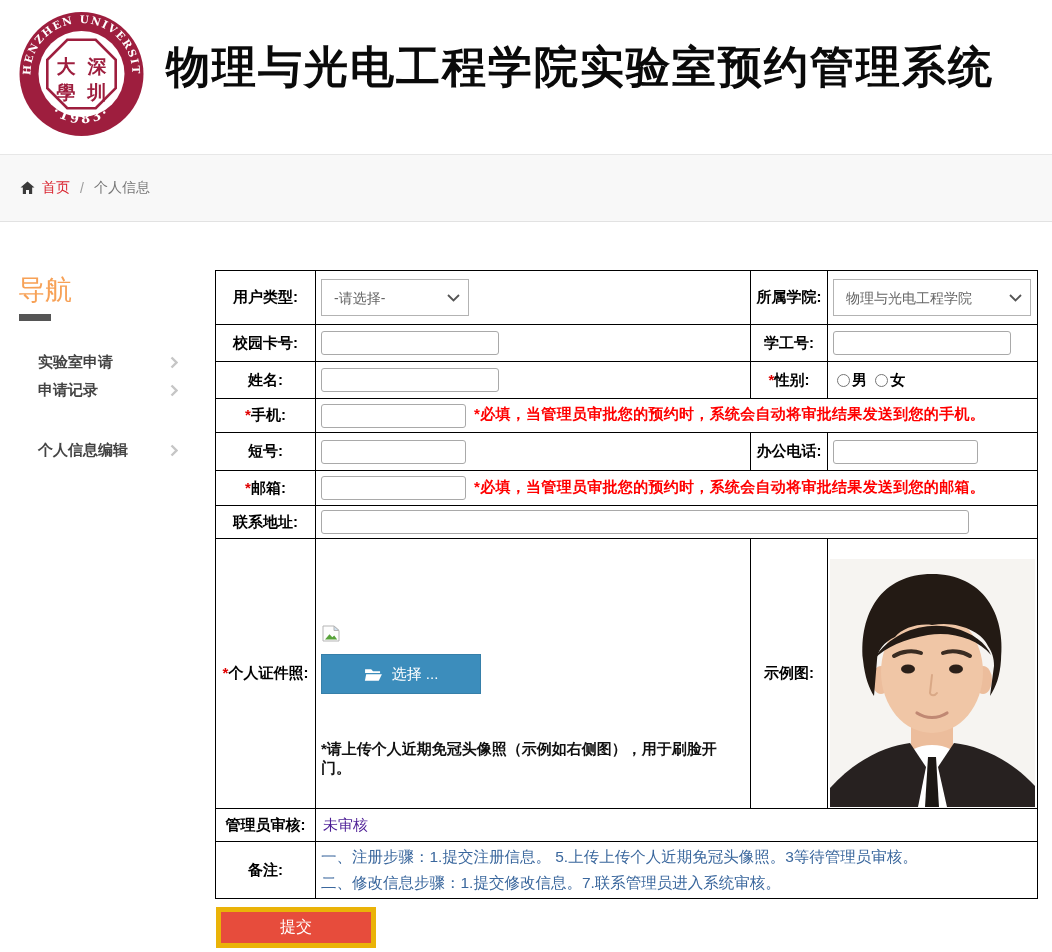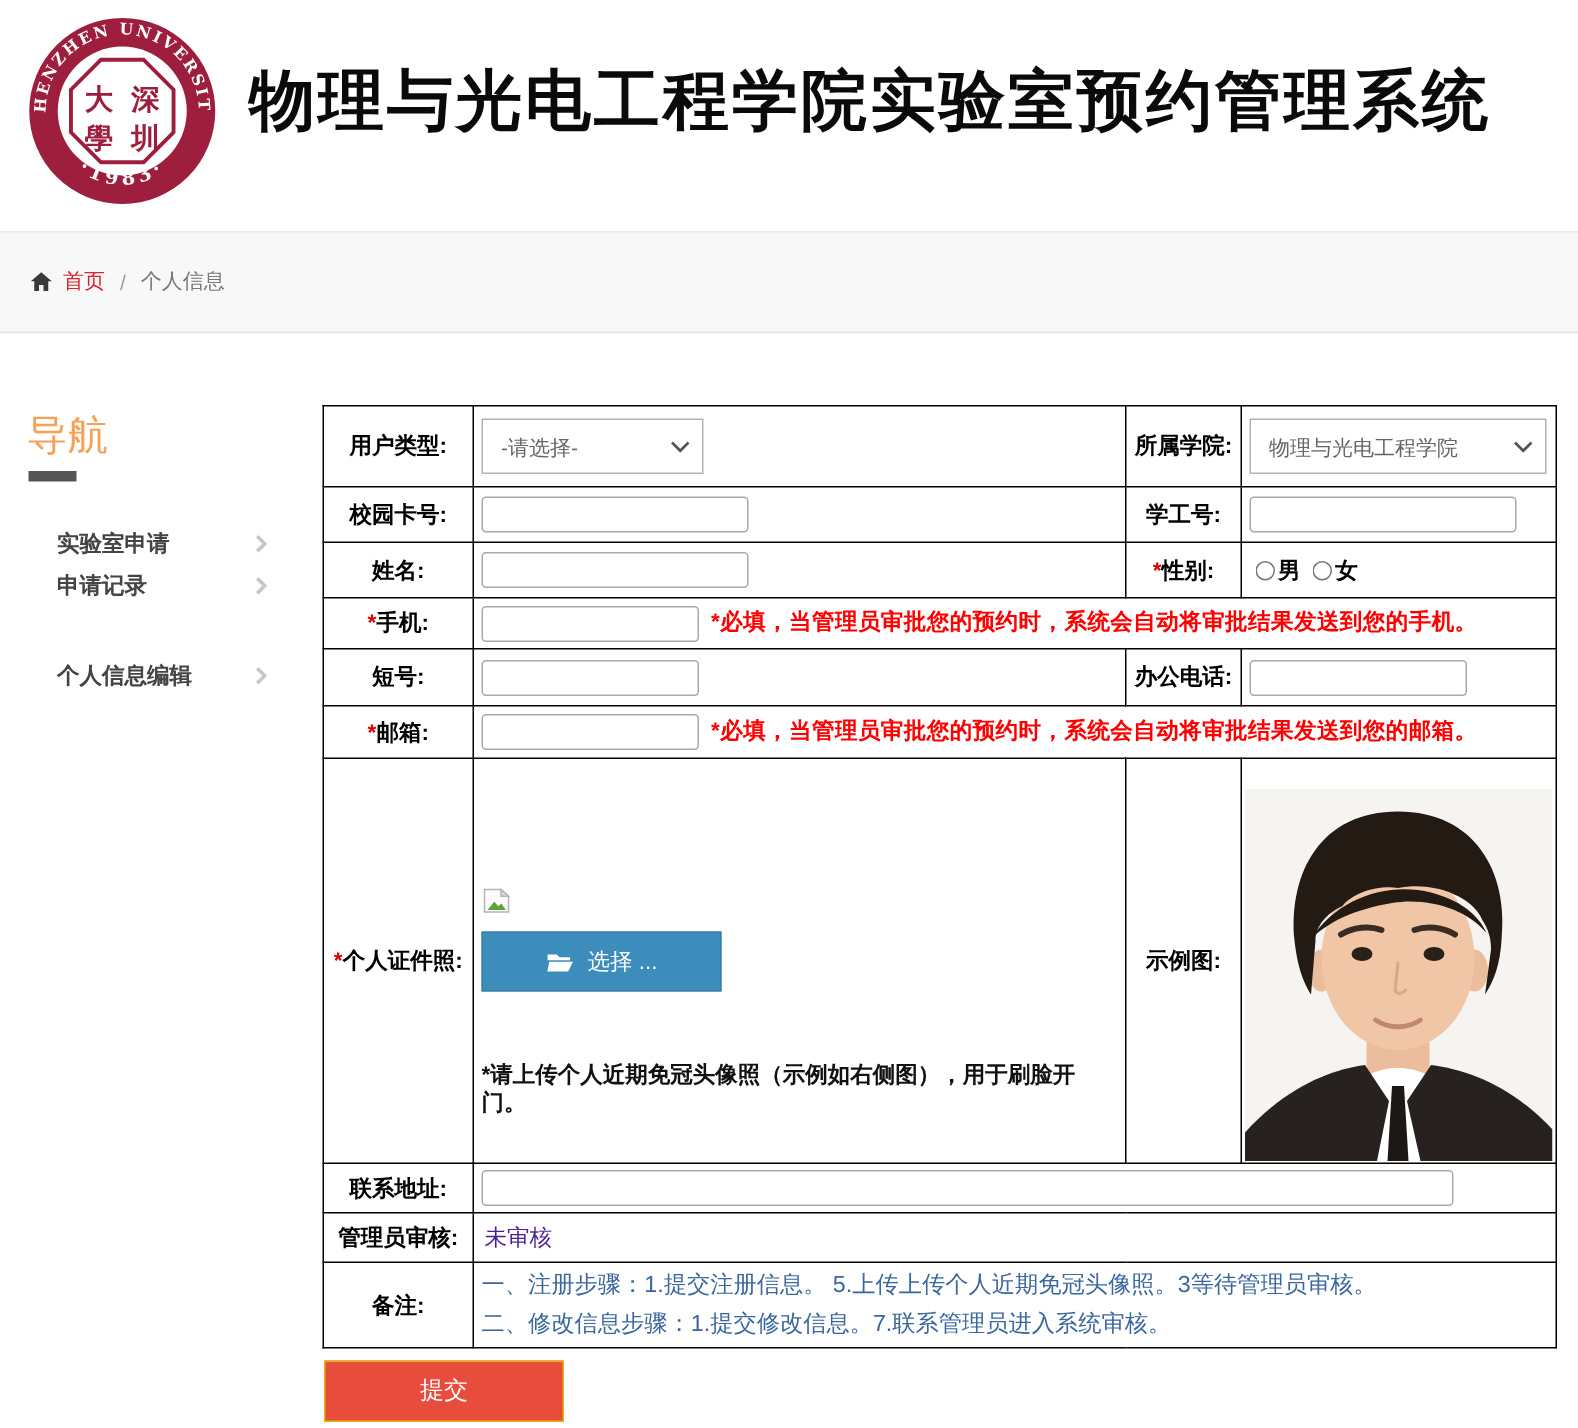--- a/index.html
+++ b/index.html
@@ -57,21 +57,21 @@
   .upload-hint{margin-top:46px;font-size:15px;font-weight:bold;color:#111;}
 
   
   .photo-cell{padding:0 !important;vertical-align:top;}
   .portrait{display:block;margin:18px auto 0 auto;}
 
   .review-link{color:#4c1d95;font-size:15px;text-decoration:none;cursor:pointer;margin-left:2px;}
   .remark-line{color:#3a679d;font-size:15.5px;line-height:26px;}
 
   .submit-btn{position:absolute;left:216px;top:907px;width:160px;height:41px;background:#e74c3c;
-              border:1px solid #eab308;color:#fff;font-size:16px;cursor:pointer;}
+              border:5px solid #eab308;color:#fff;font-size:16px;cursor:pointer;}
 </style>
 </head>
 <body>
 
 <div class="page">
 
   <svg class="logo" viewBox="0 0 127 127" width="127" height="127">
     <defs>
       <path id="arcTop" d="M 12.5 63.5 A 51 51 0 0 1 114.5 63.5"></path>
       <path id="arcBottom" d="M 17.4 80.2 A 49 49 0 0 0 109.6 80.2"></path>
@@ -195,20 +195,25 @@
       <td><input type="text" class="txt w145" style=""></td>
     </tr>
 
     <tr style="height:35px;">
       <td class="lbl">
         <span class="req">*</span><span>邮箱:</span>
       </td>
       <td colspan="3">
         <input type="text" class="txt w145" style=""><span class="note">*必填，当管理员审批您的预约时，系统会自动将审批结果发送到您的邮箱。</span>
       </td>
+    </tr>
+
+    <tr style="height:33px;">
+      <td class="lbl">联系地址:</td>
+      <td colspan="3"><input type="text" class="txt w650" style=""></td>
     </tr>
 
     <tr style="height:270px;">
       <td class="lbl">
         <span class="req">*</span><span>个人证件照:</span>
       </td>
       <td class="upload-cell">
         <svg class="broken-img" width="19" height="17" viewBox="0 0 19 17">
           <path d="M1 1 H12 L17 5.5 V16 H1 Z" fill="#fdfdfd" stroke="#b5b5b5"></path>
           <path d="M12 1 L17 5.5 H12 Z" fill="#cfe0ef" stroke="#b5b5b5"></path>
@@ -241,25 +246,20 @@
           <path d="M113 94 C121 91 132 92 140 97" stroke="#3a2c22" stroke-width="4" fill="none" stroke-linecap="round"></path>
           <ellipse cx="78" cy="110" rx="7" ry="4.6" fill="#2b2019"></ellipse>
           <ellipse cx="126" cy="110" rx="7" ry="4.6" fill="#2b2019"></ellipse>
           <path d="M102 116 L100 134 C101 137 105 137 107 134" stroke="#d9a886" stroke-width="2" fill="none" stroke-linecap="round"></path>
           <path d="M87 154 C96 160 108 160 117 154" stroke="#c08873" stroke-width="3.2" fill="none" stroke-linecap="round"></path>
         </svg>
       </td>
     </tr>
 
     <tr style="height:33px;">
-      <td class="lbl">联系地址:</td>
-      <td colspan="3"><input type="text" class="txt w650" style=""></td>
-    </tr>
-
-    <tr style="height:33px;">
       <td class="lbl">管理员审核:</td>
       <td colspan="3">
         <a class="review-link">未审核</a>
       </td>
     </tr>
 
     <tr style="height:57px;">
       <td class="lbl">备注:</td>
       <td colspan="3">
         <div class="remark-line">一、注册步骤：1.提交注册信息。 5.上传上传个人近期免冠头像照。3等待管理员审核。</div>

